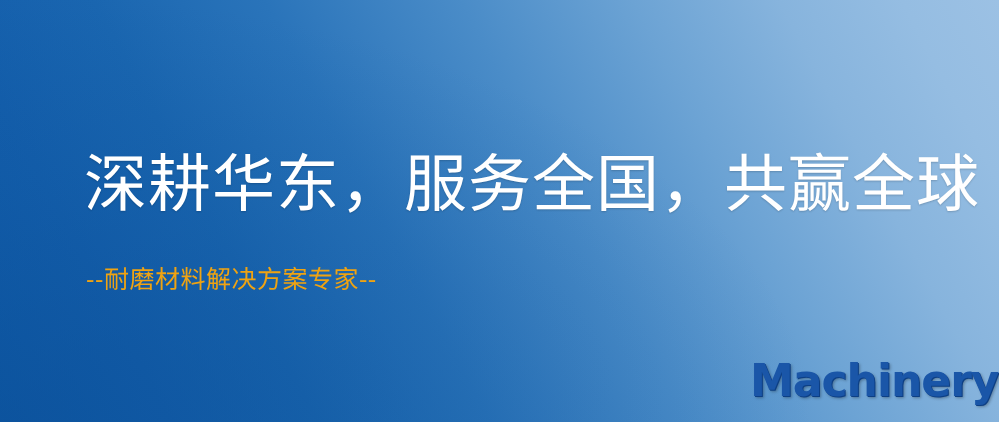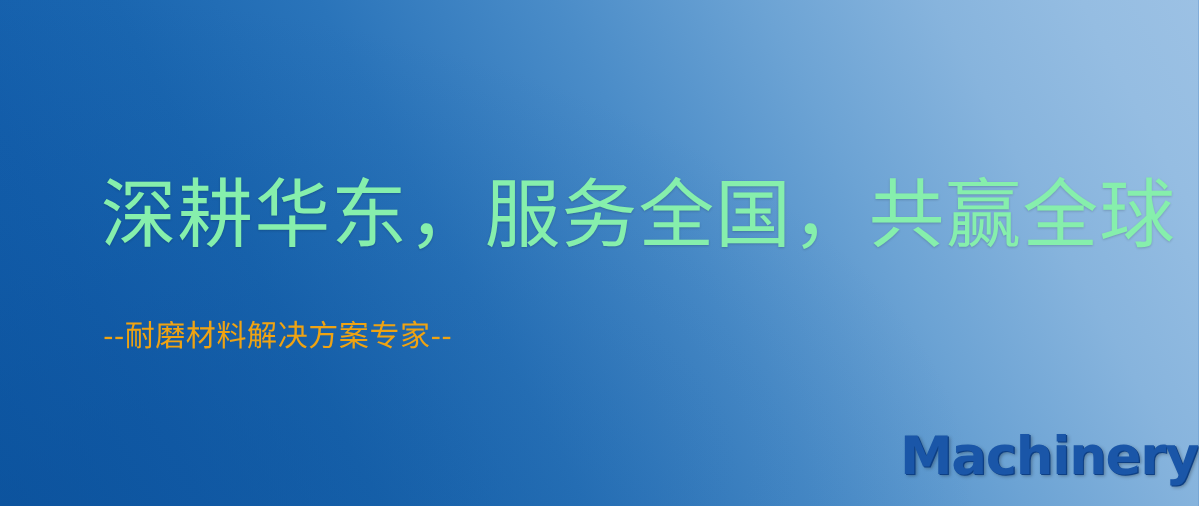--- a/index.html
+++ b/index.html
@@ -42,25 +42,25 @@
     background:
       radial-gradient(120% 150% at 0% 100%, rgba(10,78,150,0.55) 0%, rgba(10,78,150,0.22) 35%, rgba(10,78,150,0.0) 68%);
     pointer-events: none;
   }
 
   .headline {
     position: absolute;
     left: 84px;
     top: 152px;
     width: 870px;
-    font-family: Liberation Mono, monospace;
+    font-family: Liberation Serif, serif;
     font-size: 63px;
     line-height: 1.05;
     letter-spacing: 1px;
-    color: #86efac;
+    color: #ffffff;
     white-space: nowrap;
     text-shadow: 0 1px 2px rgba(0,0,0,0.18);
   }
 
   .subtitle {
     position: absolute;
     left: 86px;
     top: 265px;
     font-family: "DejaVu Serif", "Liberation Serif", serif;
     font-size: 25px;

